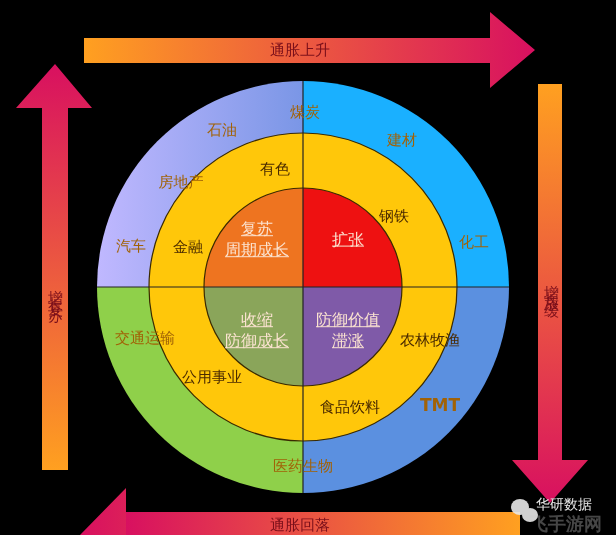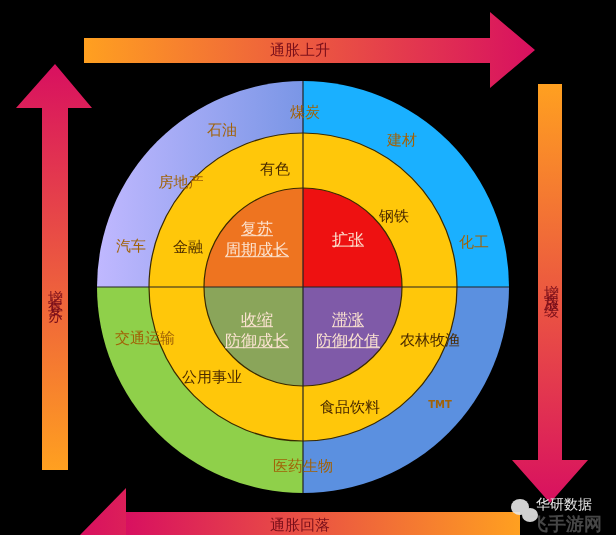--- a/index.html
+++ b/index.html
@@ -80,35 +80,35 @@
   <div>周期成长</div>
 </div>
 <div class="lbl inner" style="left:348px;top:240px;">
   <div>扩张</div>
 </div>
 <div class="lbl inner" style="left:257px;top:331px;">
   <div>收缩</div>
   <div>防御成长</div>
 </div>
 <div class="lbl inner" style="left:348px;top:331px;">
+  <div>防御价值</div>
   <div>滞涨</div>
-  <div>防御价值</div>
 </div>
 
 <div class="lbl brown" style="left:275px;top:169px;">有色</div>
 <div class="lbl brown" style="left:188px;top:247px;">金融</div>
 <div class="lbl brown" style="left:394px;top:216px;">钢铁</div>
 <div class="lbl brown" style="left:430px;top:340px;">农林牧渔</div>
 <div class="lbl brown" style="left:350px;top:407px;">食品饮料</div>
 <div class="lbl brown" style="left:212px;top:377px;">公用事业</div>
 
 <div class="lbl dark" style="left:305px;top:112px;">煤炭</div>
 <div class="lbl dark" style="left:222px;top:130px;">石油</div>
 <div class="lbl dark" style="left:165px;top:182px;margin-left:16px;">房地产</div>
 <div class="lbl dark" style="left:131px;top:246px;">汽车</div>
 <div class="lbl dark" style="left:402px;top:140px;">建材</div>
 <div class="lbl dark" style="left:474px;top:242px;">化工</div>
 <div class="lbl dark" style="left:145px;top:338px;">交通运输</div>
-<div class="lbl dark" style="left:440px;top:405px;font-weight:bold;font-size:10px;">TMT</div>
+<div class="lbl dark" style="left:440px;top:405px;font-weight:bold;font-size:17px;">TMT</div>
 <div class="lbl dark" style="left:303px;top:466px;">医药生物</div>
 
 <div class="wm" style="left:536px;top:496px;">华研数据</div>
 <div class="wm2" style="left:530px;top:512px;">飞手游网</div>
 
 </body></html>

